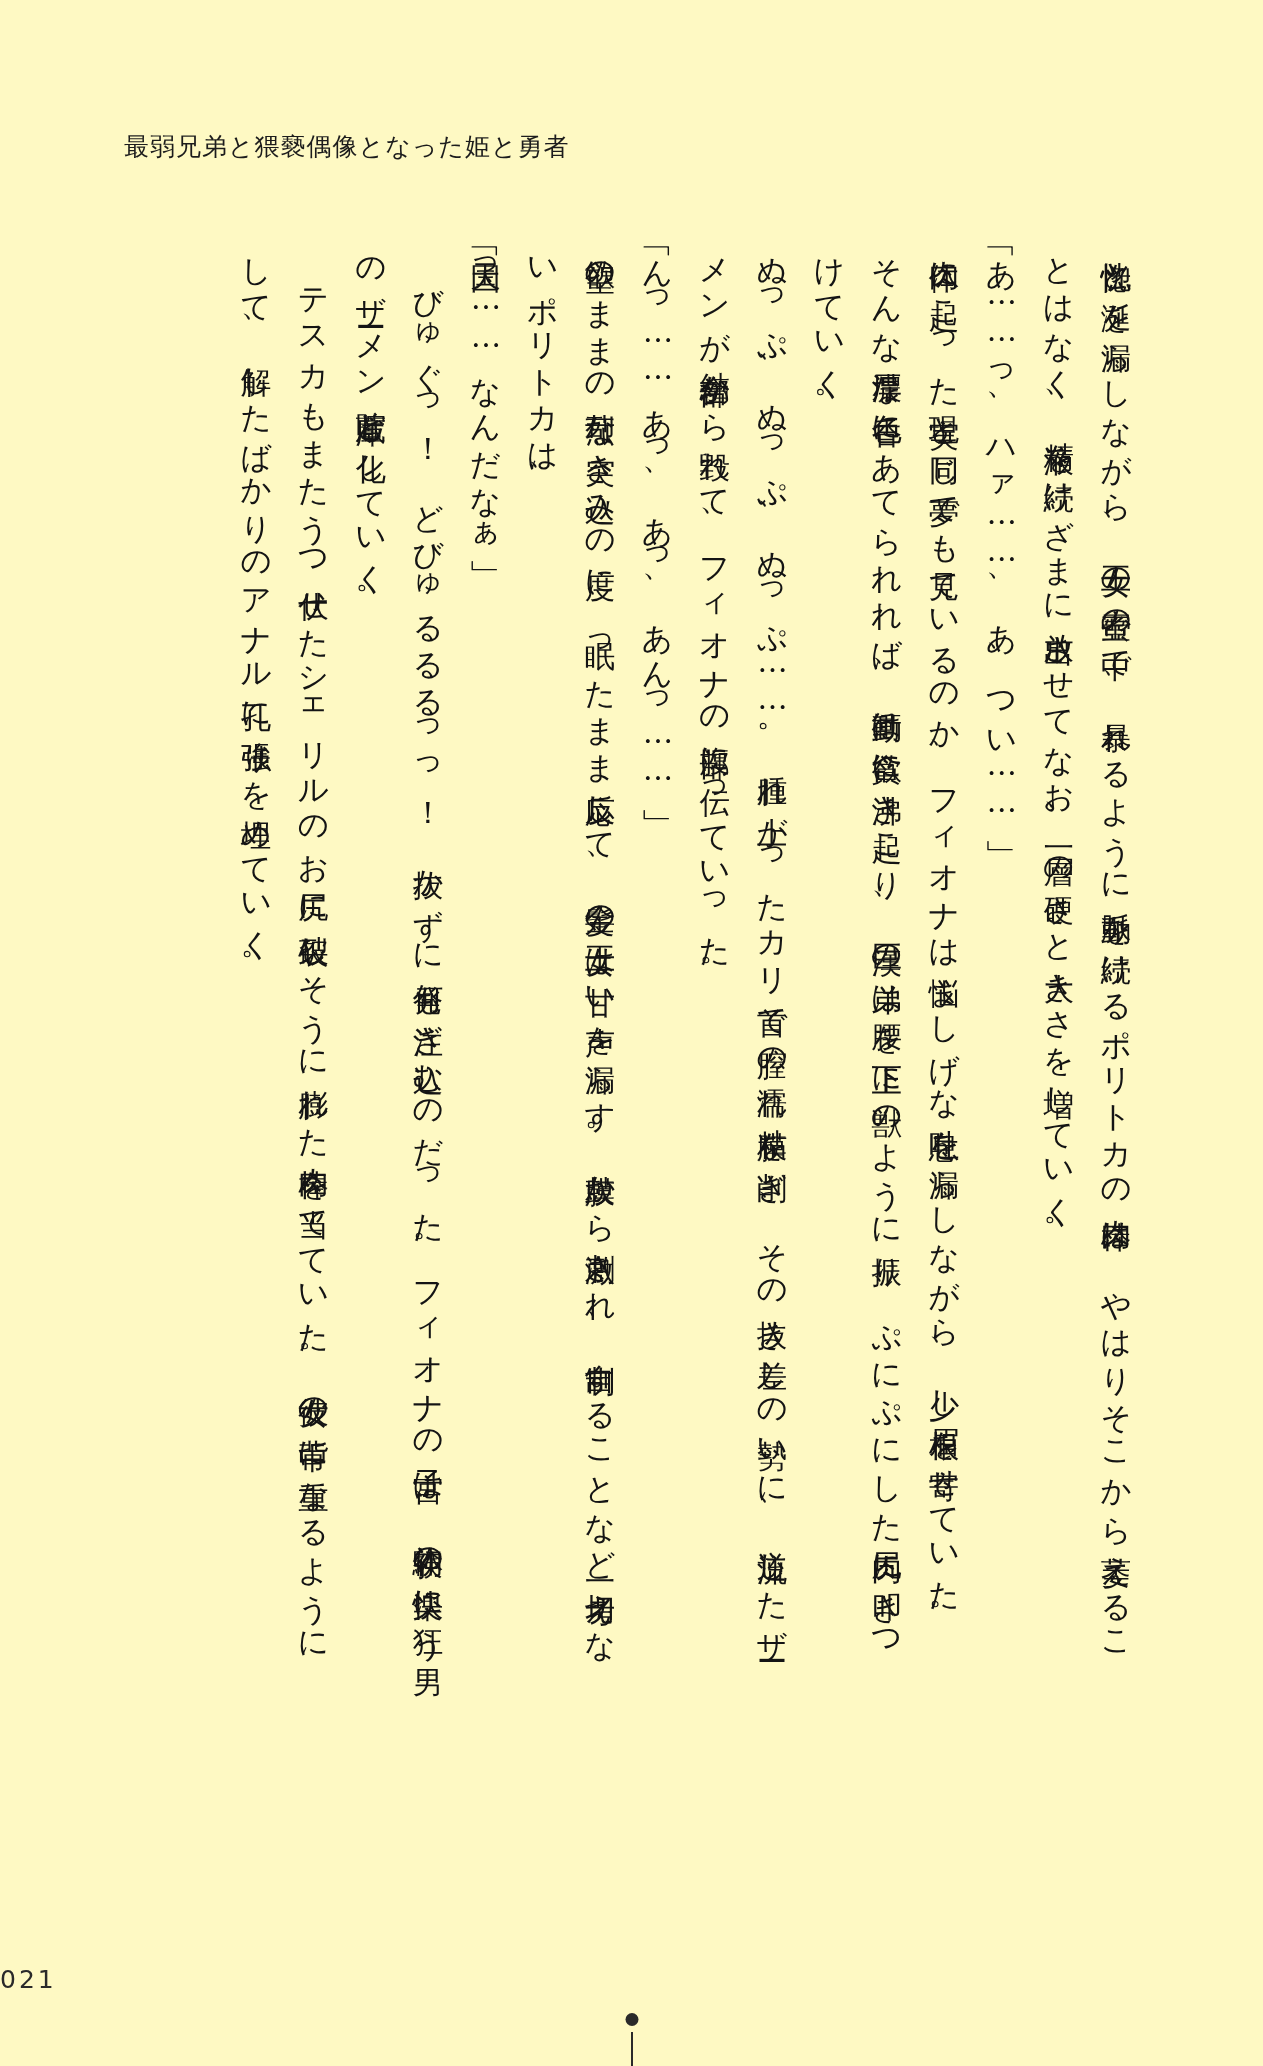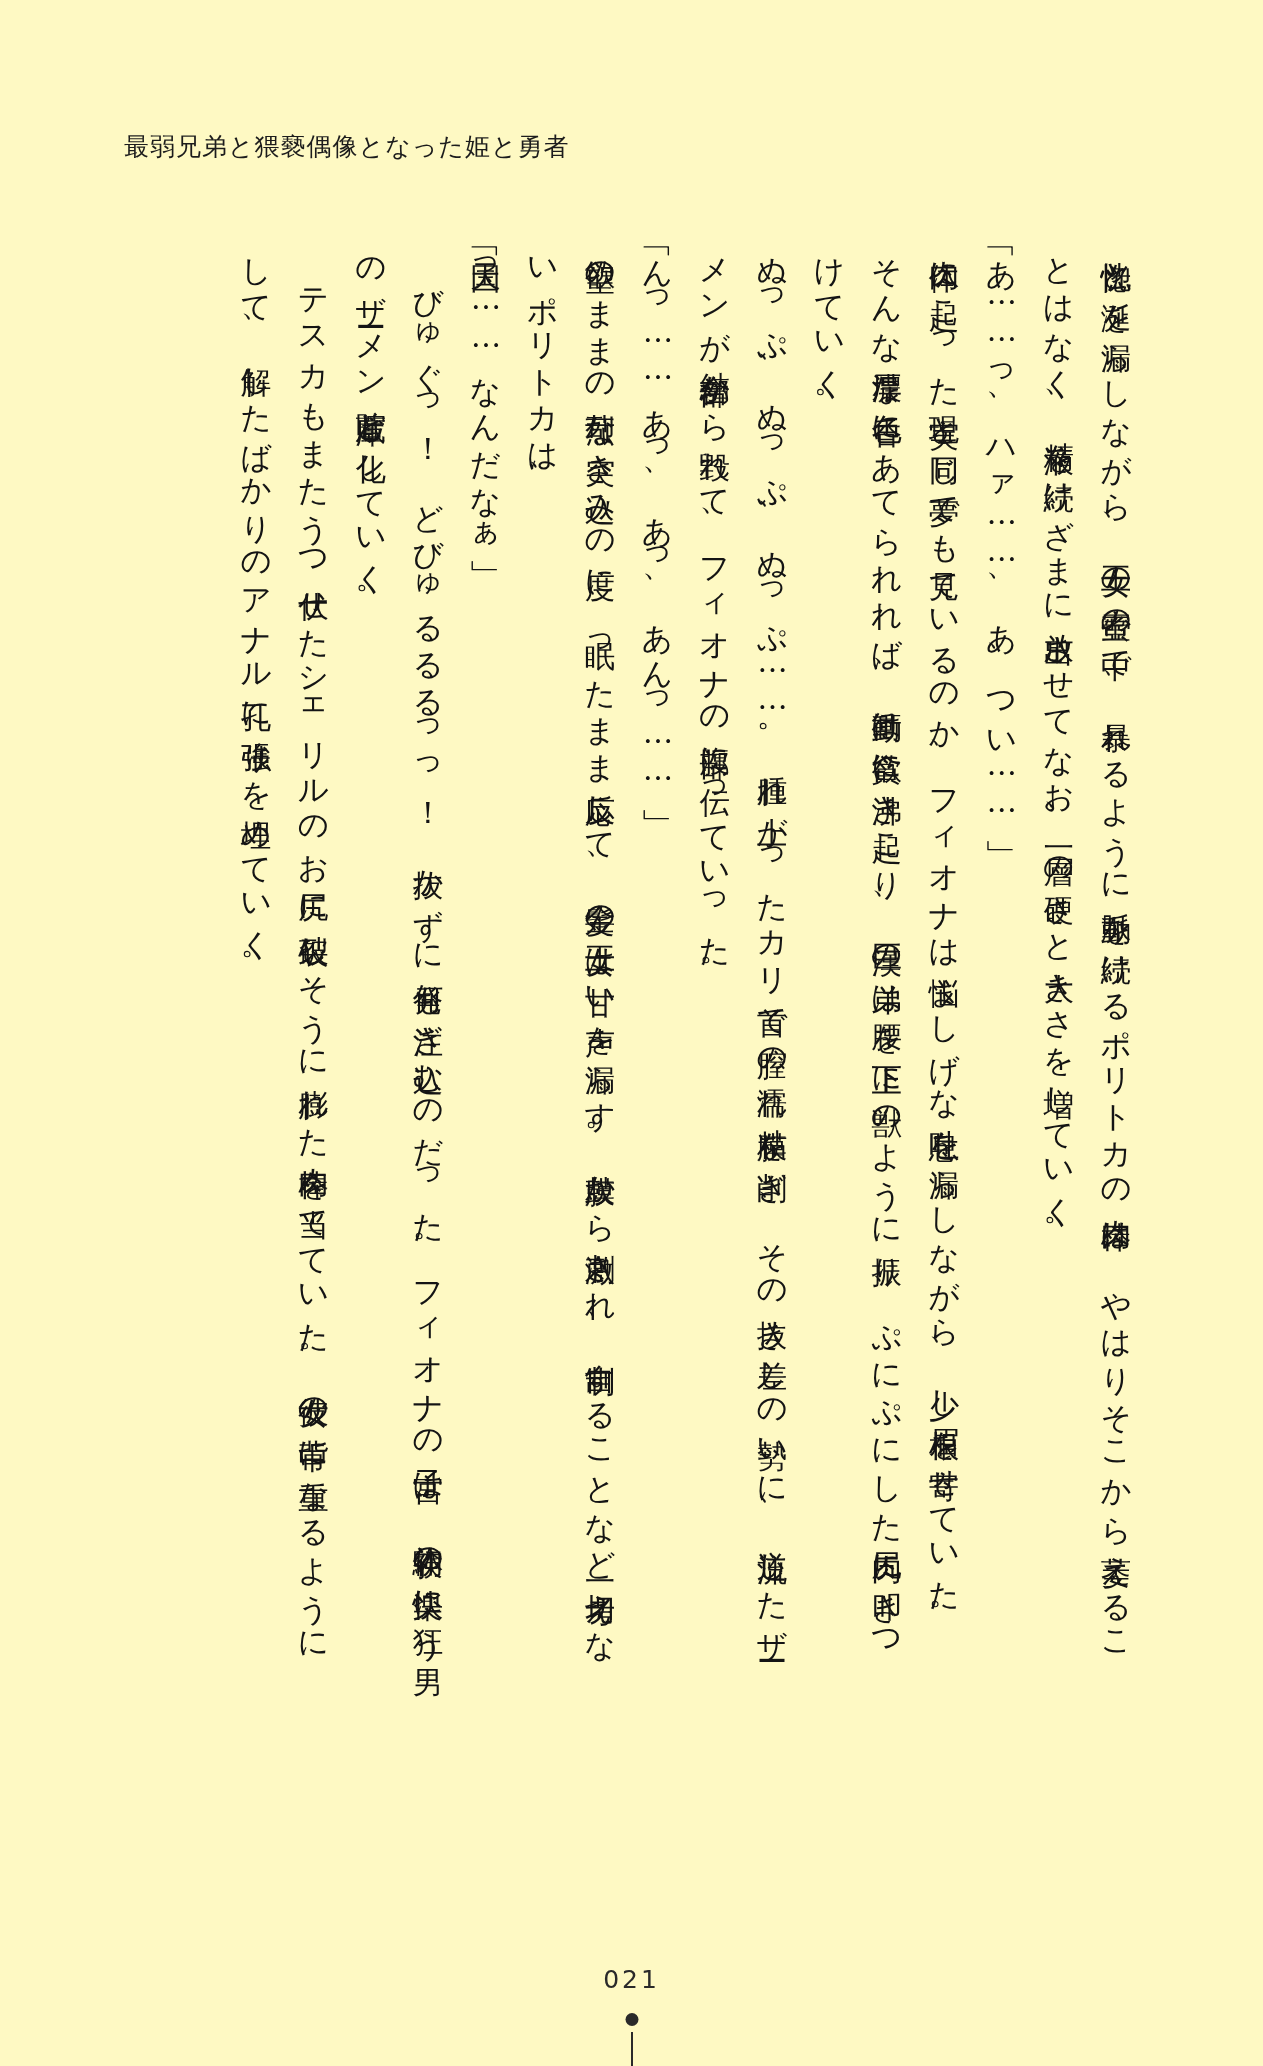--- a/index.html
+++ b/index.html
@@ -51,21 +51,20 @@
   .body-text p.ind {
     text-indent: 1em;
   }
 
   
   .folio {
     position: absolute;
     left: 0;
     right: 0;
     bottom: 72px;
-    text-align: center;
     font-size: 25px;
     letter-spacing: 3px;
     color: #2a2a2a;
     font-family: "DejaVu Sans", "Liberation Sans", sans-serif;
   }
   
   .mark-dot {
     position: absolute;
     left: 50%;
     bottom: 40px;

